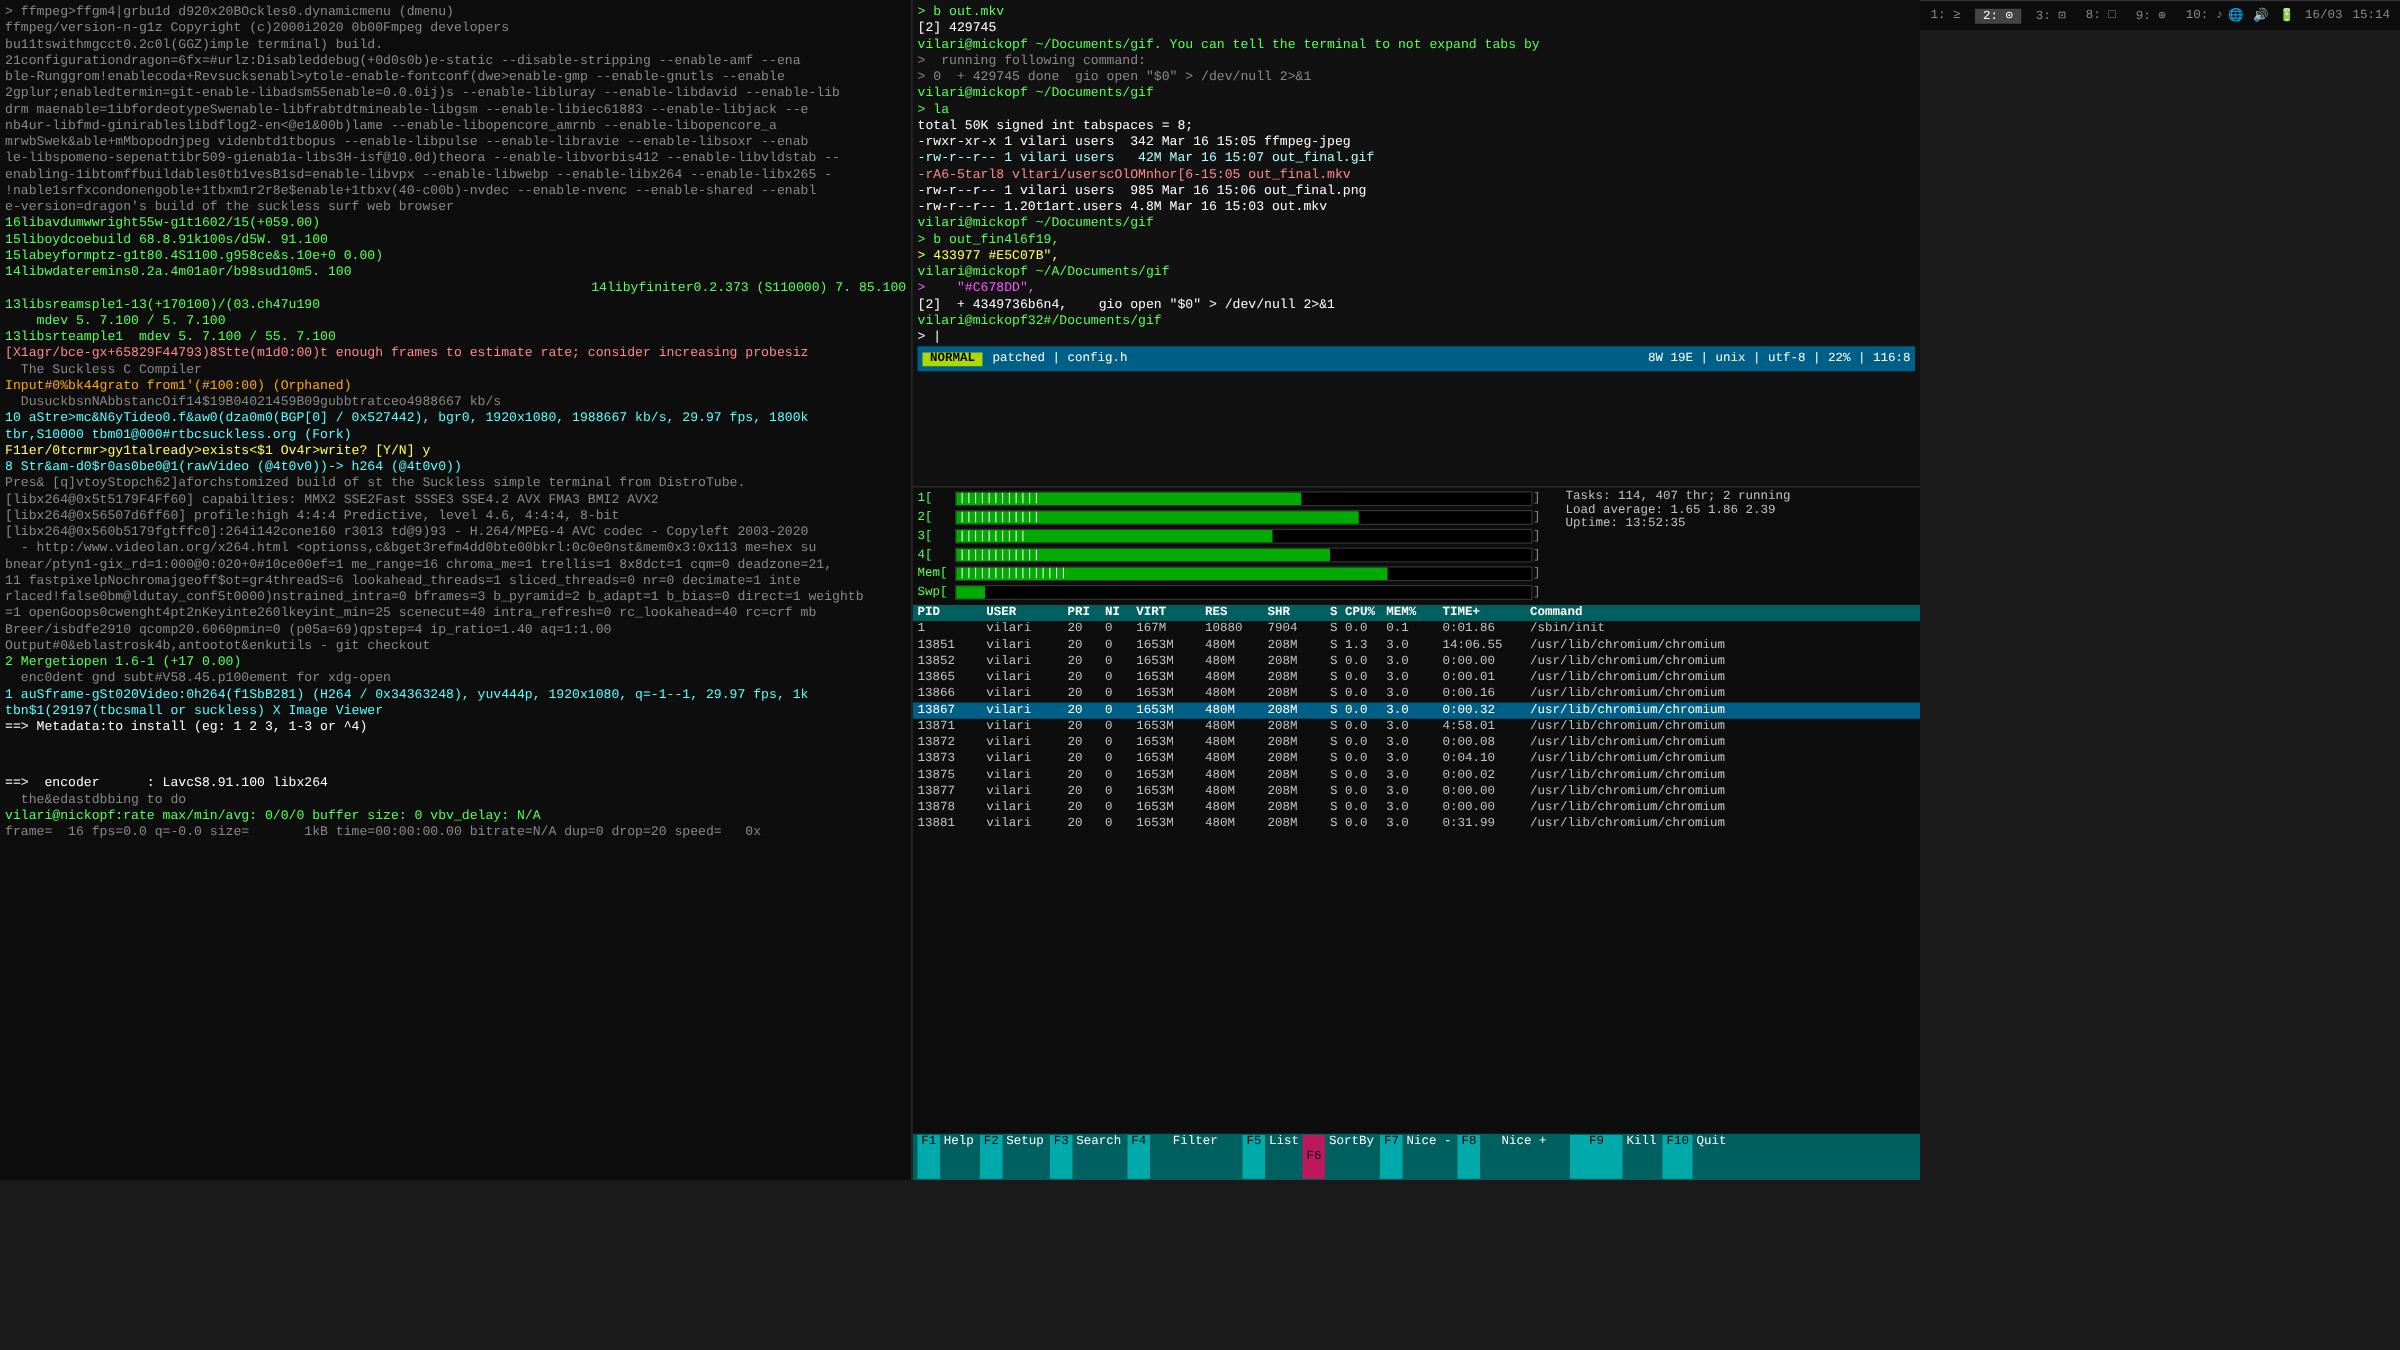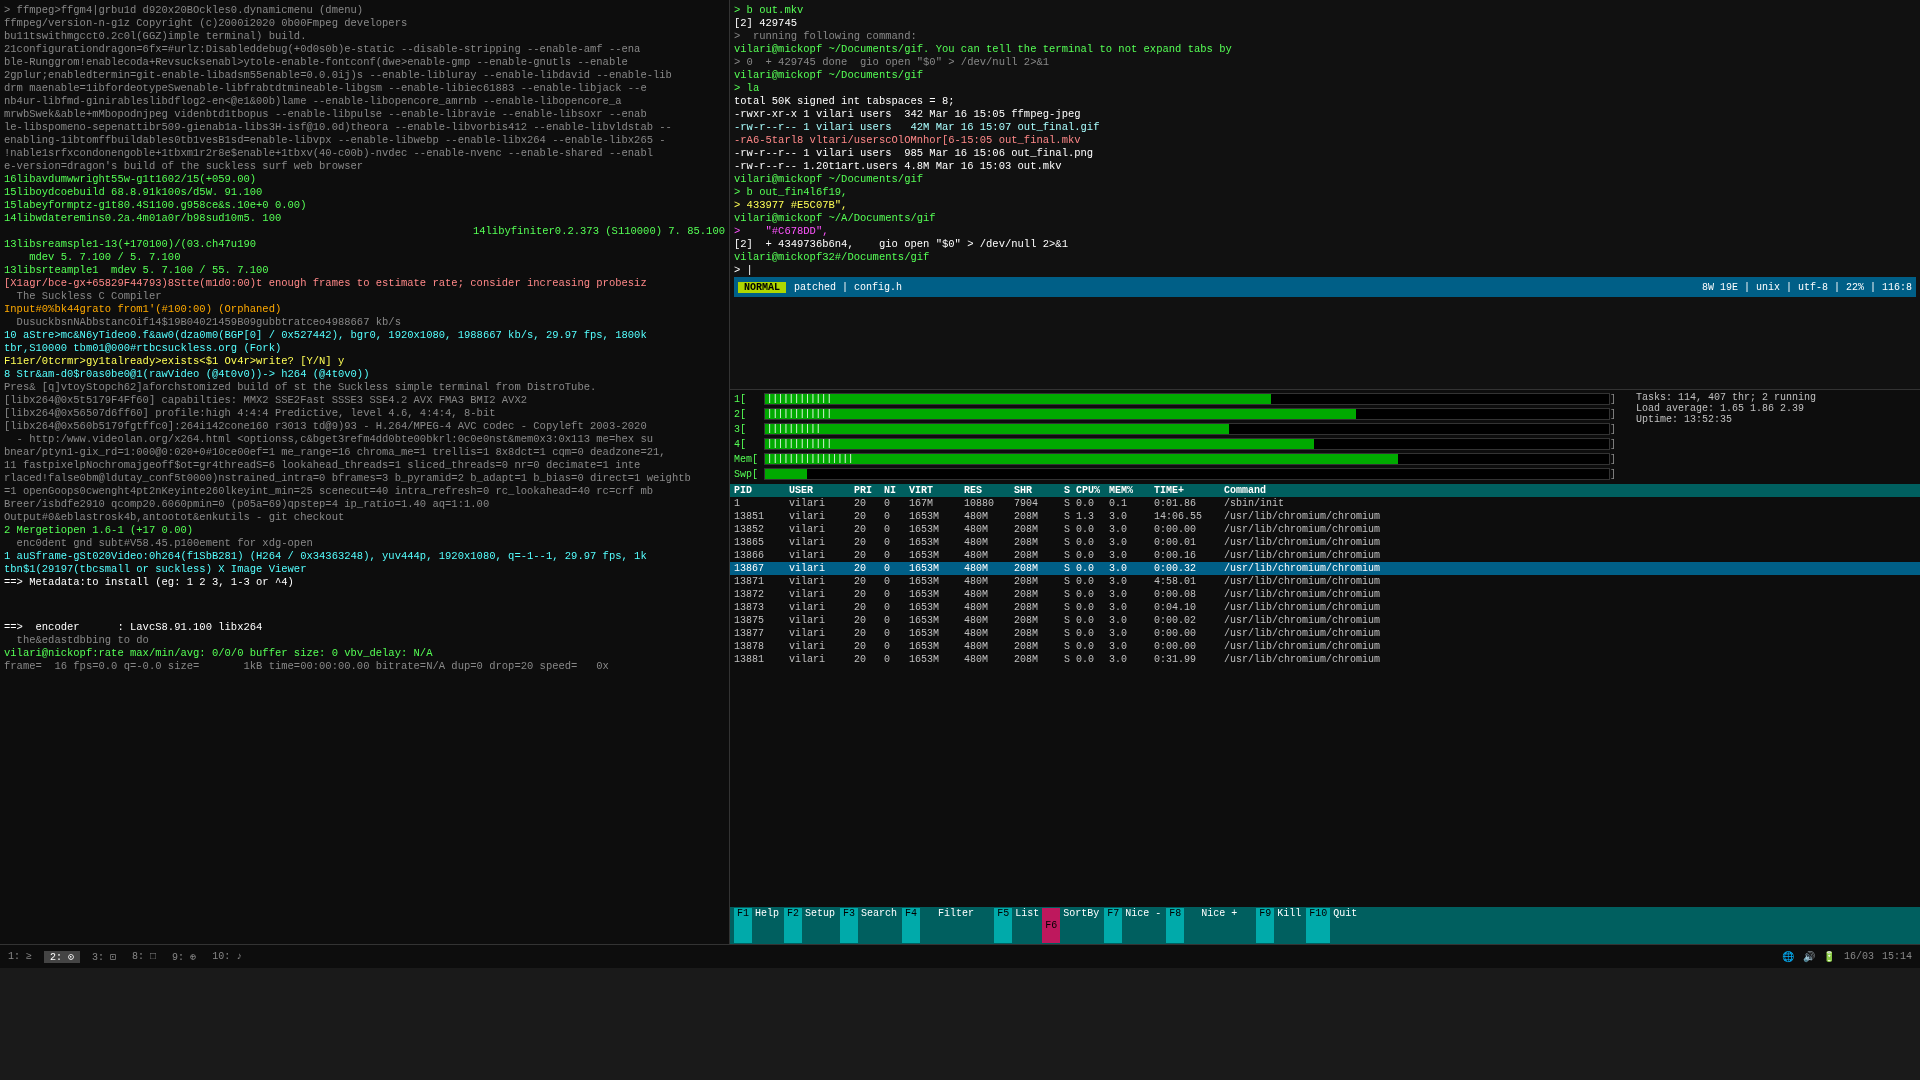--- a/index.html
+++ b/index.html
@@ -10,21 +10,21 @@
       font-family: 'Courier New', Courier, monospace;
       font-size: 11px;
       color: #c0c0c0;
       overflow: hidden;
     }
 
     .screen {
       width: 1920px;
       height: 968px;
       display: flex;
-      flex-direction: column;
+      flex-direction: row;
     }
 
     .main-area {
       display: flex;
       flex: 1;
       height: calc(100% - 24px);
     }
 
     
     .left-pane {
@@ -242,22 +242,22 @@
           <div class="terminal-line" style="color: rgb(136, 136, 136);">frame=  16 fps=0.0 q=-0.0 size=       1kB time=00:00:00.00 bitrate=N/A dup=0 drop=20 speed=   0x</div>
         </div>
     </div>
 
     <div class="right-pane">
 
       <div class="right-top">
         <div id="right-terminal-lines">
             <div class="terminal-line" style="color: rgb(85, 255, 85);">&gt; b out.mkv</div>
             <div class="terminal-line" style="color: rgb(255, 255, 255);">[2] 429745</div>
+            <div class="terminal-line" style="color: rgb(85, 255, 85);">vilari@mickopf ~/Documents/gif. You can tell the terminal to not expand tabs by</div>
             <div class="terminal-line" style="color: rgb(136, 136, 136);">&gt;  running following command:</div>
-            <div class="terminal-line" style="color: rgb(85, 255, 85);">vilari@mickopf ~/Documents/gif. You can tell the terminal to not expand tabs by</div>
             <div class="terminal-line" style="color: rgb(136, 136, 136);">&gt; 0  + 429745 done  gio open "$0" &gt; /dev/null 2&gt;&amp;1</div>
             <div class="terminal-line" style="color: rgb(85, 255, 85);">vilari@mickopf ~/Documents/gif</div>
             <div class="terminal-line" style="color: rgb(85, 255, 85);">&gt; la</div>
             <div class="terminal-line" style="color: rgb(255, 255, 255);">total 50K signed int tabspaces = 8;</div>
             <div class="terminal-line" style="color: rgb(255, 255, 255);">-rwxr-xr-x 1 vilari users  342 Mar 16 15:05 ffmpeg-jpeg</div>
             <div class="terminal-line" style="color: rgb(170, 255, 255);">-rw-r--r-- 1 vilari users   42M Mar 16 15:07 out_final.gif</div>
             <div class="terminal-line" style="color: rgb(255, 136, 136);">-rA6-5tarl8 vltari/userscOlOMnhor[6-15:05 out_final.mkv</div>
             <div class="terminal-line" style="color: rgb(255, 255, 255);">-rw-r--r-- 1 vilari users  985 Mar 16 15:06 out_final.png</div>
             <div class="terminal-line" style="color: rgb(255, 255, 255);">-rw-r--r-- 1.20t1art.users 4.8M Mar 16 15:03 out.mkv</div>
             <div class="terminal-line" style="color: rgb(85, 255, 85);">vilari@mickopf ~/Documents/gif</div>
@@ -563,21 +563,21 @@
               </span>
               <span style="display: inline-flex; margin-right: 2px;">
                 <span style="background:#00aaaa; color:#000; padding:0 3px; font-size:10px;">F7</span>
                 <span style="color:#fff; padding:0 3px; font-size:10px;">Nice -</span>
               </span>
               <span style="display: inline-flex; margin-right: 2px;">
                 <span style="background:#00aaaa; color:#000; padding:0 3px; font-size:10px;">F8</span>
                 <span style="color:#fff; padding:0 17px; font-size:10px;">Nice +</span>
               </span>
               <span style="display: inline-flex; margin-right: 2px;">
-                <span style="background:#00aaaa; color:#000; padding:0 3px; font-size:10px;">F9</span>
+                <span style="background:#00aaaa; color:#000; padding:0 15px; font-size:10px;">F9</span>
                 <span style="color:#fff; padding:0 3px; font-size:10px;">Kill</span>
               </span>
               <span style="display: inline-flex; margin-right: 2px;">
                 <span style="background:#00aaaa; color:#000; padding:0 3px; font-size:10px;">F10</span>
                 <span style="color:#fff; padding:0 3px; font-size:10px;">Quit</span>
               </span>
             </div>
         </div>
       </div>
     </div>

